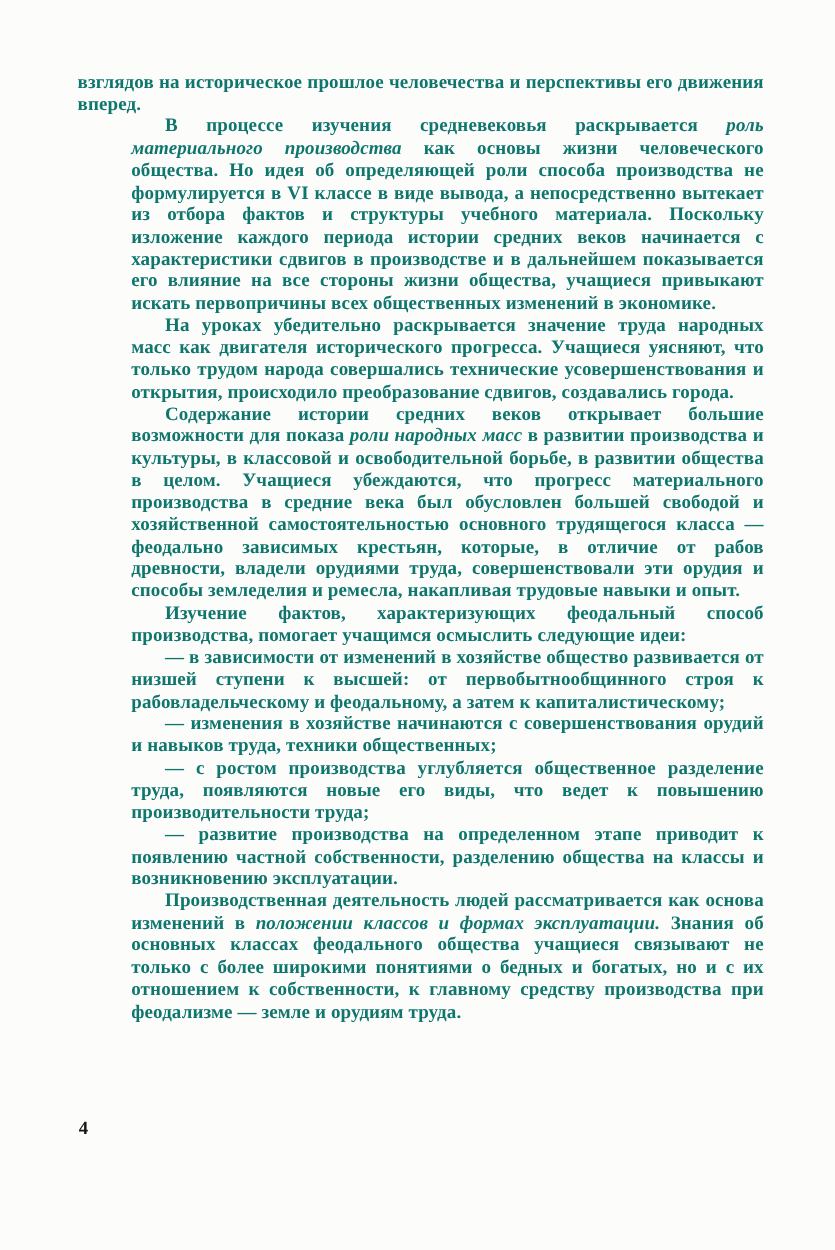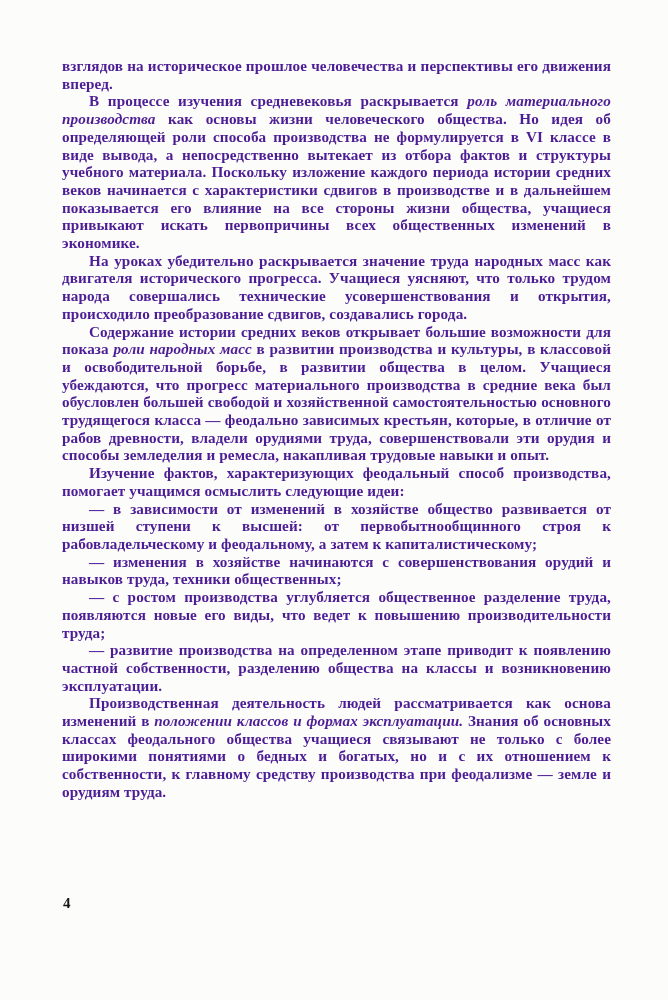--- a/index.html
+++ b/index.html
@@ -14,29 +14,29 @@
   .page {
     position: absolute;
     inset: 0;
     background: #fcfcfa;
   }
   .text-block {
     position: absolute;
     left: 62px;
     top: 57px;
     width: 549px;
-    color: #4c1d95;
+    color: #0f766e;
     font-size: 15.2px;
     line-height: 17.7px;
     font-weight: 600;
     text-align: justify;
     letter-spacing: 0.1px;
   }
   .para { margin: 0; }
-  .para.indent { text-indent: 27px; }
+  .para.indent { text-indent: 27px; margin-left: 43px; }
   .italic { font-style: italic; }
   .page-number {
     position: absolute;
     left: 63px;
     top: 895px;
     color: #151515;
     font-size: 15px;
     font-weight: 700;
   }
 </style>

